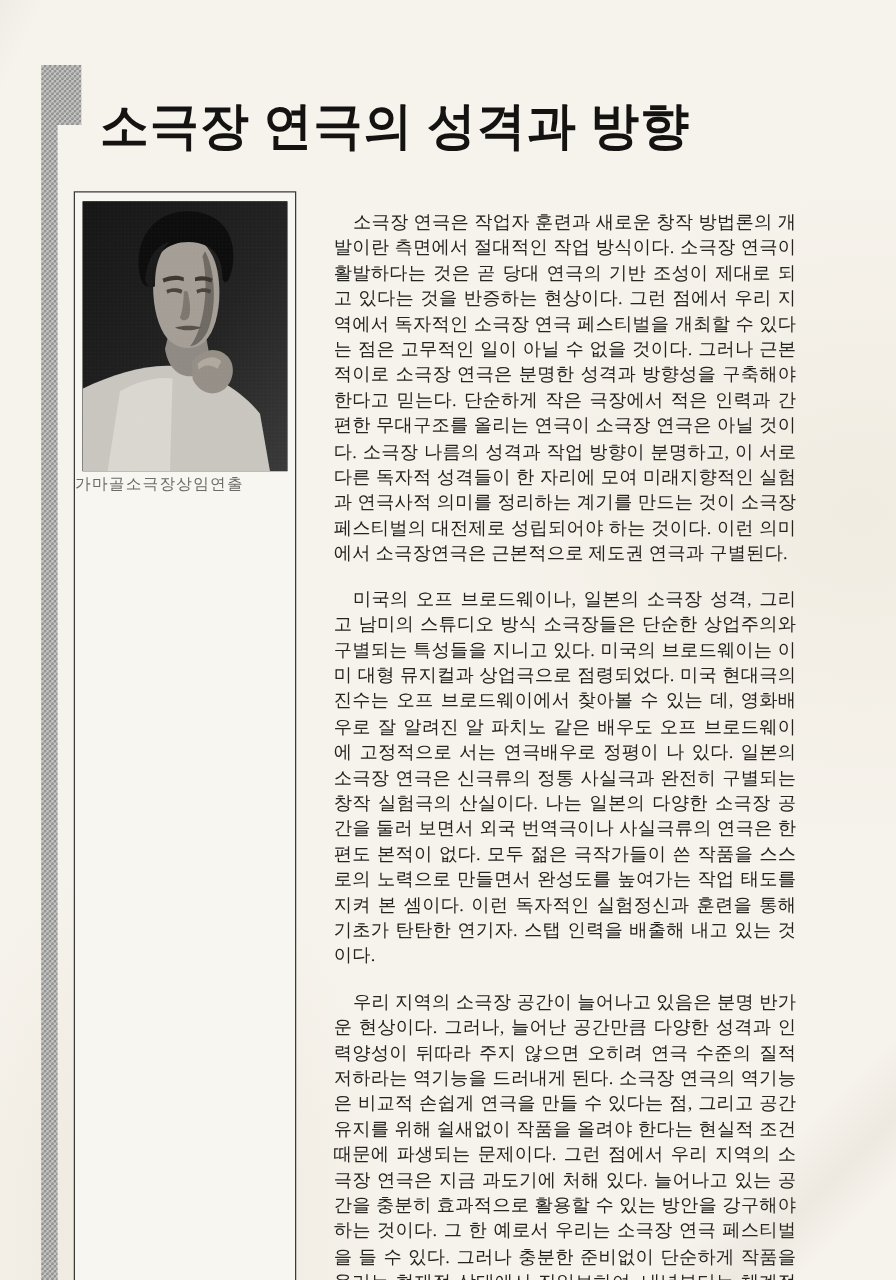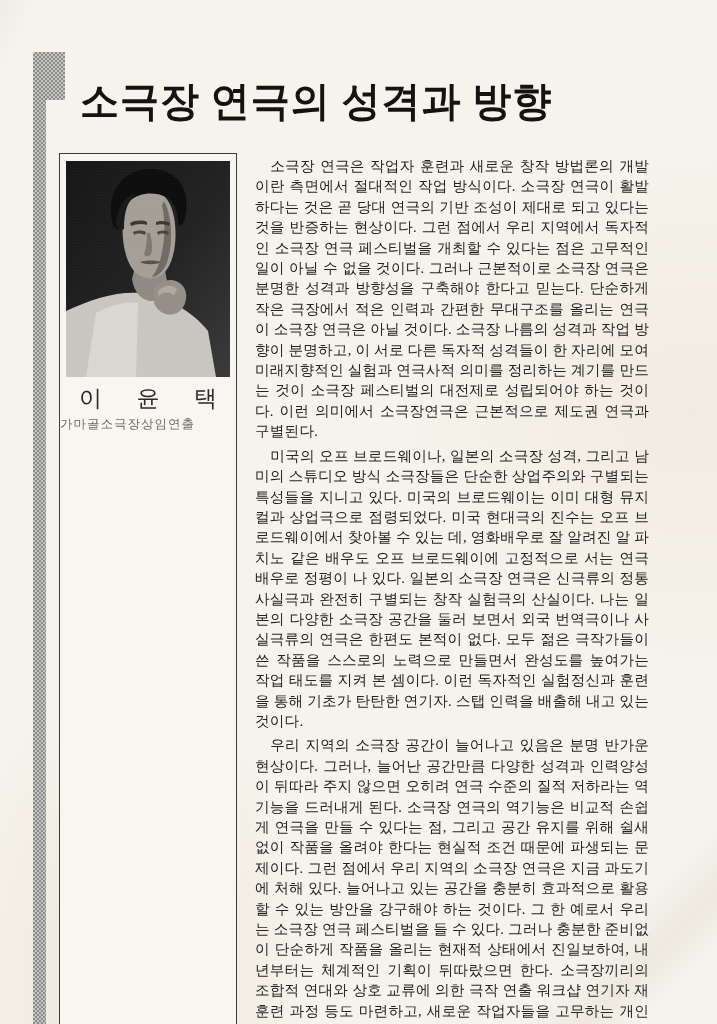--- a/index.html
+++ b/index.html
@@ -81,21 +81,21 @@
     color: #6b6a66;
     font-family: "Liberation Sans", "DejaVu Sans", sans-serif;
   }
 
   
   .article-body {
     position: absolute; left: 251px; top: 152px;
     width: 402px;
   }
   .article-body p {
-    margin: 4px;
+    margin: 16px;
     font-size: 14.6px;
     line-height: 20.4px;
     text-align: justify;
     text-indent: 1.05em;
     letter-spacing: 0.2px;
     word-break: break-all;
     color: #24231f;
   }
 
   
@@ -150,21 +150,20 @@
       <path d="M84,72 C86,80 87,88 85,93 C83,96 79,96 78,93 C80,88 81,80 81,72 Z" fill="#7d776f"></path>
 
       <path d="M74,101 C80,99 90,99 95,101 C90,104 79,104 74,101 Z" fill="#57514a"></path>
 
       <path d="M88,128 C96,118 108,116 116,124 C122,130 122,142 114,150 C104,158 92,152 88,142 Z" fill="#968f87"></path>
       <path d="M92,130 C98,124 106,123 111,128 L108,134 C102,130 96,131 93,135 Z" fill="#b0a9a0"></path>
 
       <rect x="0" y="0" width="164" height="216" fill="url(#halftone)"></rect>
     </svg>
   </div>
-  <div class="caption-name">이 윤 택</div>
   <div class="caption-role">가마골소극장상임연출</div>
 </div>
 
 <div class="article-body">
     <p>소극장 연극은 작업자 훈련과 새로운 창작 방법론의 개발이란 측면에서 절대적인 작업 방식이다. 소극장 연극이 활발하다는 것은 곧 당대 연극의 기반 조성이 제대로 되고 있다는 것을 반증하는 현상이다. 그런 점에서 우리 지역에서 독자적인 소극장 연극 페스티벌을 개최할 수 있다는 점은 고무적인 일이 아닐 수 없을 것이다. 그러나 근본적이로 소극장 연극은 분명한 성격과 방향성을 구축해야 한다고 믿는다. 단순하게 작은 극장에서 적은 인력과 간편한 무대구조를 올리는 연극이 소극장 연극은 아닐 것이다. 소극장 나름의 성격과 작업 방향이 분명하고, 이 서로 다른 독자적 성격들이 한 자리에 모여 미래지향적인 실험과 연극사적 의미를 정리하는 계기를 만드는 것이 소극장 페스티벌의 대전제로 성립되어야 하는 것이다. 이런 의미에서 소극장연극은 근본적으로 제도권 연극과 구별된다.</p>
     <p>미국의 오프 브로드웨이나, 일본의 소극장 성격, 그리고 남미의 스튜디오 방식 소극장들은 단순한 상업주의와 구별되는 특성들을 지니고 있다. 미국의 브로드웨이는 이미 대형 뮤지컬과 상업극으로 점령되었다. 미국 현대극의 진수는 오프 브로드웨이에서 찾아볼 수 있는 데, 영화배우로 잘 알려진 알 파치노 같은 배우도 오프 브로드웨이에 고정적으로 서는 연극배우로 정평이 나 있다. 일본의 소극장 연극은 신극류의 정통 사실극과 완전히 구별되는 창작 실험극의 산실이다. 나는 일본의 다양한 소극장 공간을 둘러 보면서 외국 번역극이나 사실극류의 연극은 한편도 본적이 없다. 모두 젊은 극작가들이 쓴 작품을 스스로의 노력으로 만들면서 완성도를 높여가는 작업 태도를 지켜 본 셈이다. 이런 독자적인 실험정신과 훈련을 통해 기초가 탄탄한 연기자. 스탭 인력을 배출해 내고 있는 것이다.</p>
     <p>우리 지역의 소극장 공간이 늘어나고 있음은 분명 반가운 현상이다. 그러나, 늘어난 공간만큼 다양한 성격과 인력양성이 뒤따라 주지 않으면 오히려 연극 수준의 질적 저하라는 역기능을 드러내게 된다. 소극장 연극의 역기능은 비교적 손쉽게 연극을 만들 수 있다는 점, 그리고 공간 유지를 위해 쉴새없이 작품을 올려야 한다는 현실적 조건 때문에 파생되는 문제이다. 그런 점에서 우리 지역의 소극장 연극은 지금 과도기에 처해 있다. 늘어나고 있는 공간을 충분히 효과적으로 활용할 수 있는 방안을 강구해야 하는 것이다. 그 한 예로서 우리는 소극장 연극 페스티벌을 들 수 있다. 그러나 충분한 준비없이 단순하게 작품을 올리는 현재적 상태에서 진일보하여, 내년부터는 체계적인 기획이 뒤따랐으면 한다. 소극장끼리의 조합적 연대와 상호 교류에 의한 극작 연출 워크샵 연기자 재훈련 과정 등도 마련하고, 새로운 작업자들을 고무하는 개인 시상제도 등도 활용할 필요가 있겠다. 이런 실제적인 작업의 교류를 통해 함께 공부하고 협력하는 계기를 지금부터라도 조성했으면 하는 바램이다.</p>
   </div>
 
 <div class="crease"></div>

